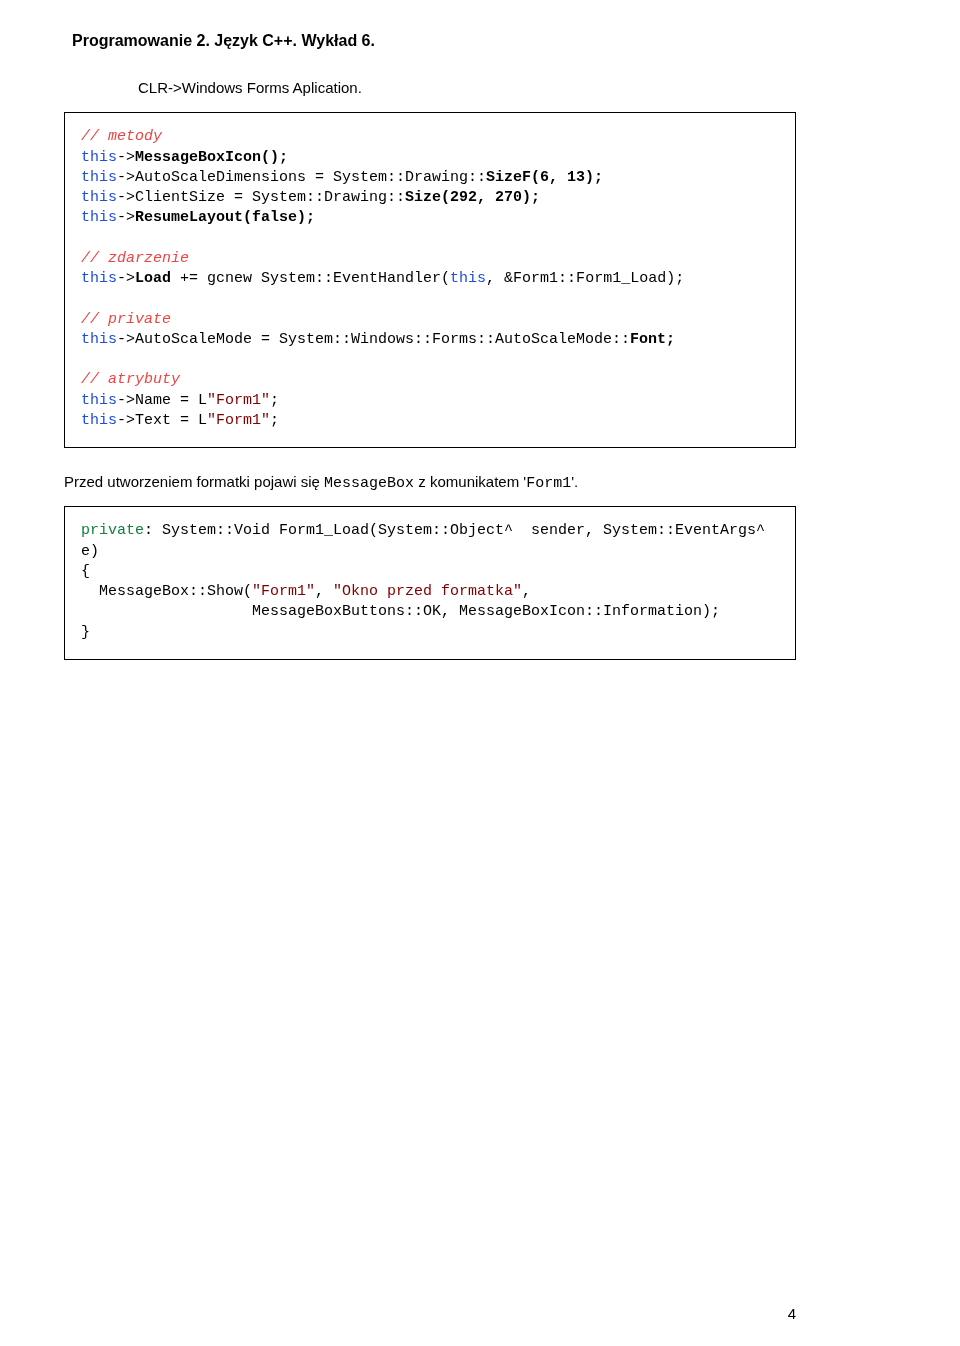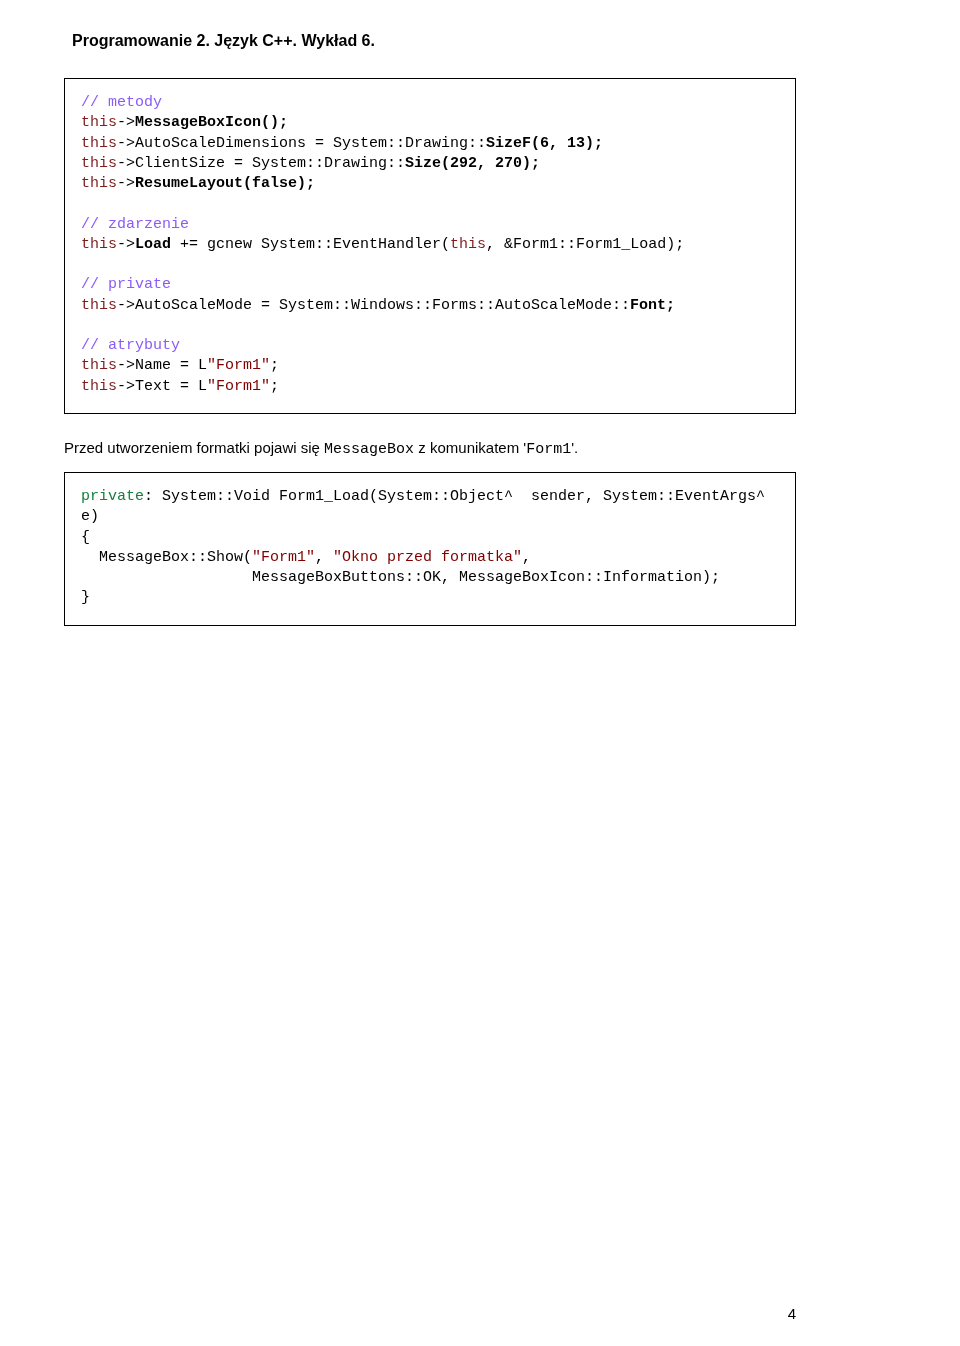--- a/index.html
+++ b/index.html
@@ -37,42 +37,43 @@
     font-family: "Courier New", Courier, monospace;
     font-size: 15px;
     line-height: 1.35;
     white-space: pre-wrap;
   }
   .para {
     font-size: 15px;
     margin-bottom: 4px;
     line-height: 1.35;
   }
-  .comment { color: #8b5cf6; }
-  .kw-this { color: #7f1d1d; margin-top: 31px; }
+  .comment { color: #ef4444; font-style: italic; }
+  .kw-this { color: #1d4ed8; margin-top: 31px; }
   .kw-bold { font-weight: bold; }
   .kw-private { color: #15803d; }
   .str { color: #800000; }
   .mono { font-family: "Courier New", Courier, monospace; }
   .page-num {
     position: absolute;
     bottom: 24px;
     right: 64px;
     font-size: 15px;
     font-family: Arial, Helvetica, sans-serif;
   }
 </style>
 </head>
 <body>
 
 <div class="page">
 
   <div class="header-title">Programowanie 2. Język C++. Wykład 6.</div>
 
   <div class="intro">
+    <div class="intro-line2">CLR-&gt;Windows Forms Aplication.</div>
   </div>
 
   <div class="code-box"><span class="comment">// metody</span>
 <span class="kw-this">this</span><span>-&gt;</span><span class="kw-bold">MessageBoxIcon();</span>
 <span class="kw-this">this</span><span>-&gt;AutoScaleDimensions = System::Drawing::</span><span class="kw-bold">SizeF(6, 13);</span>
 <span class="kw-this">this</span><span>-&gt;ClientSize = System::Drawing::</span><span class="kw-bold">Size(292, 270);</span>
 <span class="kw-this">this</span><span>-&gt;</span><span class="kw-bold">ResumeLayout(false);</span>
 
 <span class="comment">// zdarzenie</span>
 <span class="kw-this">this</span><span>-&gt;</span><span class="kw-bold">Load</span><span> += gcnew System::EventHandler(</span><span class="kw-this">this</span><span>, &amp;Form1::Form1_Load);</span>

